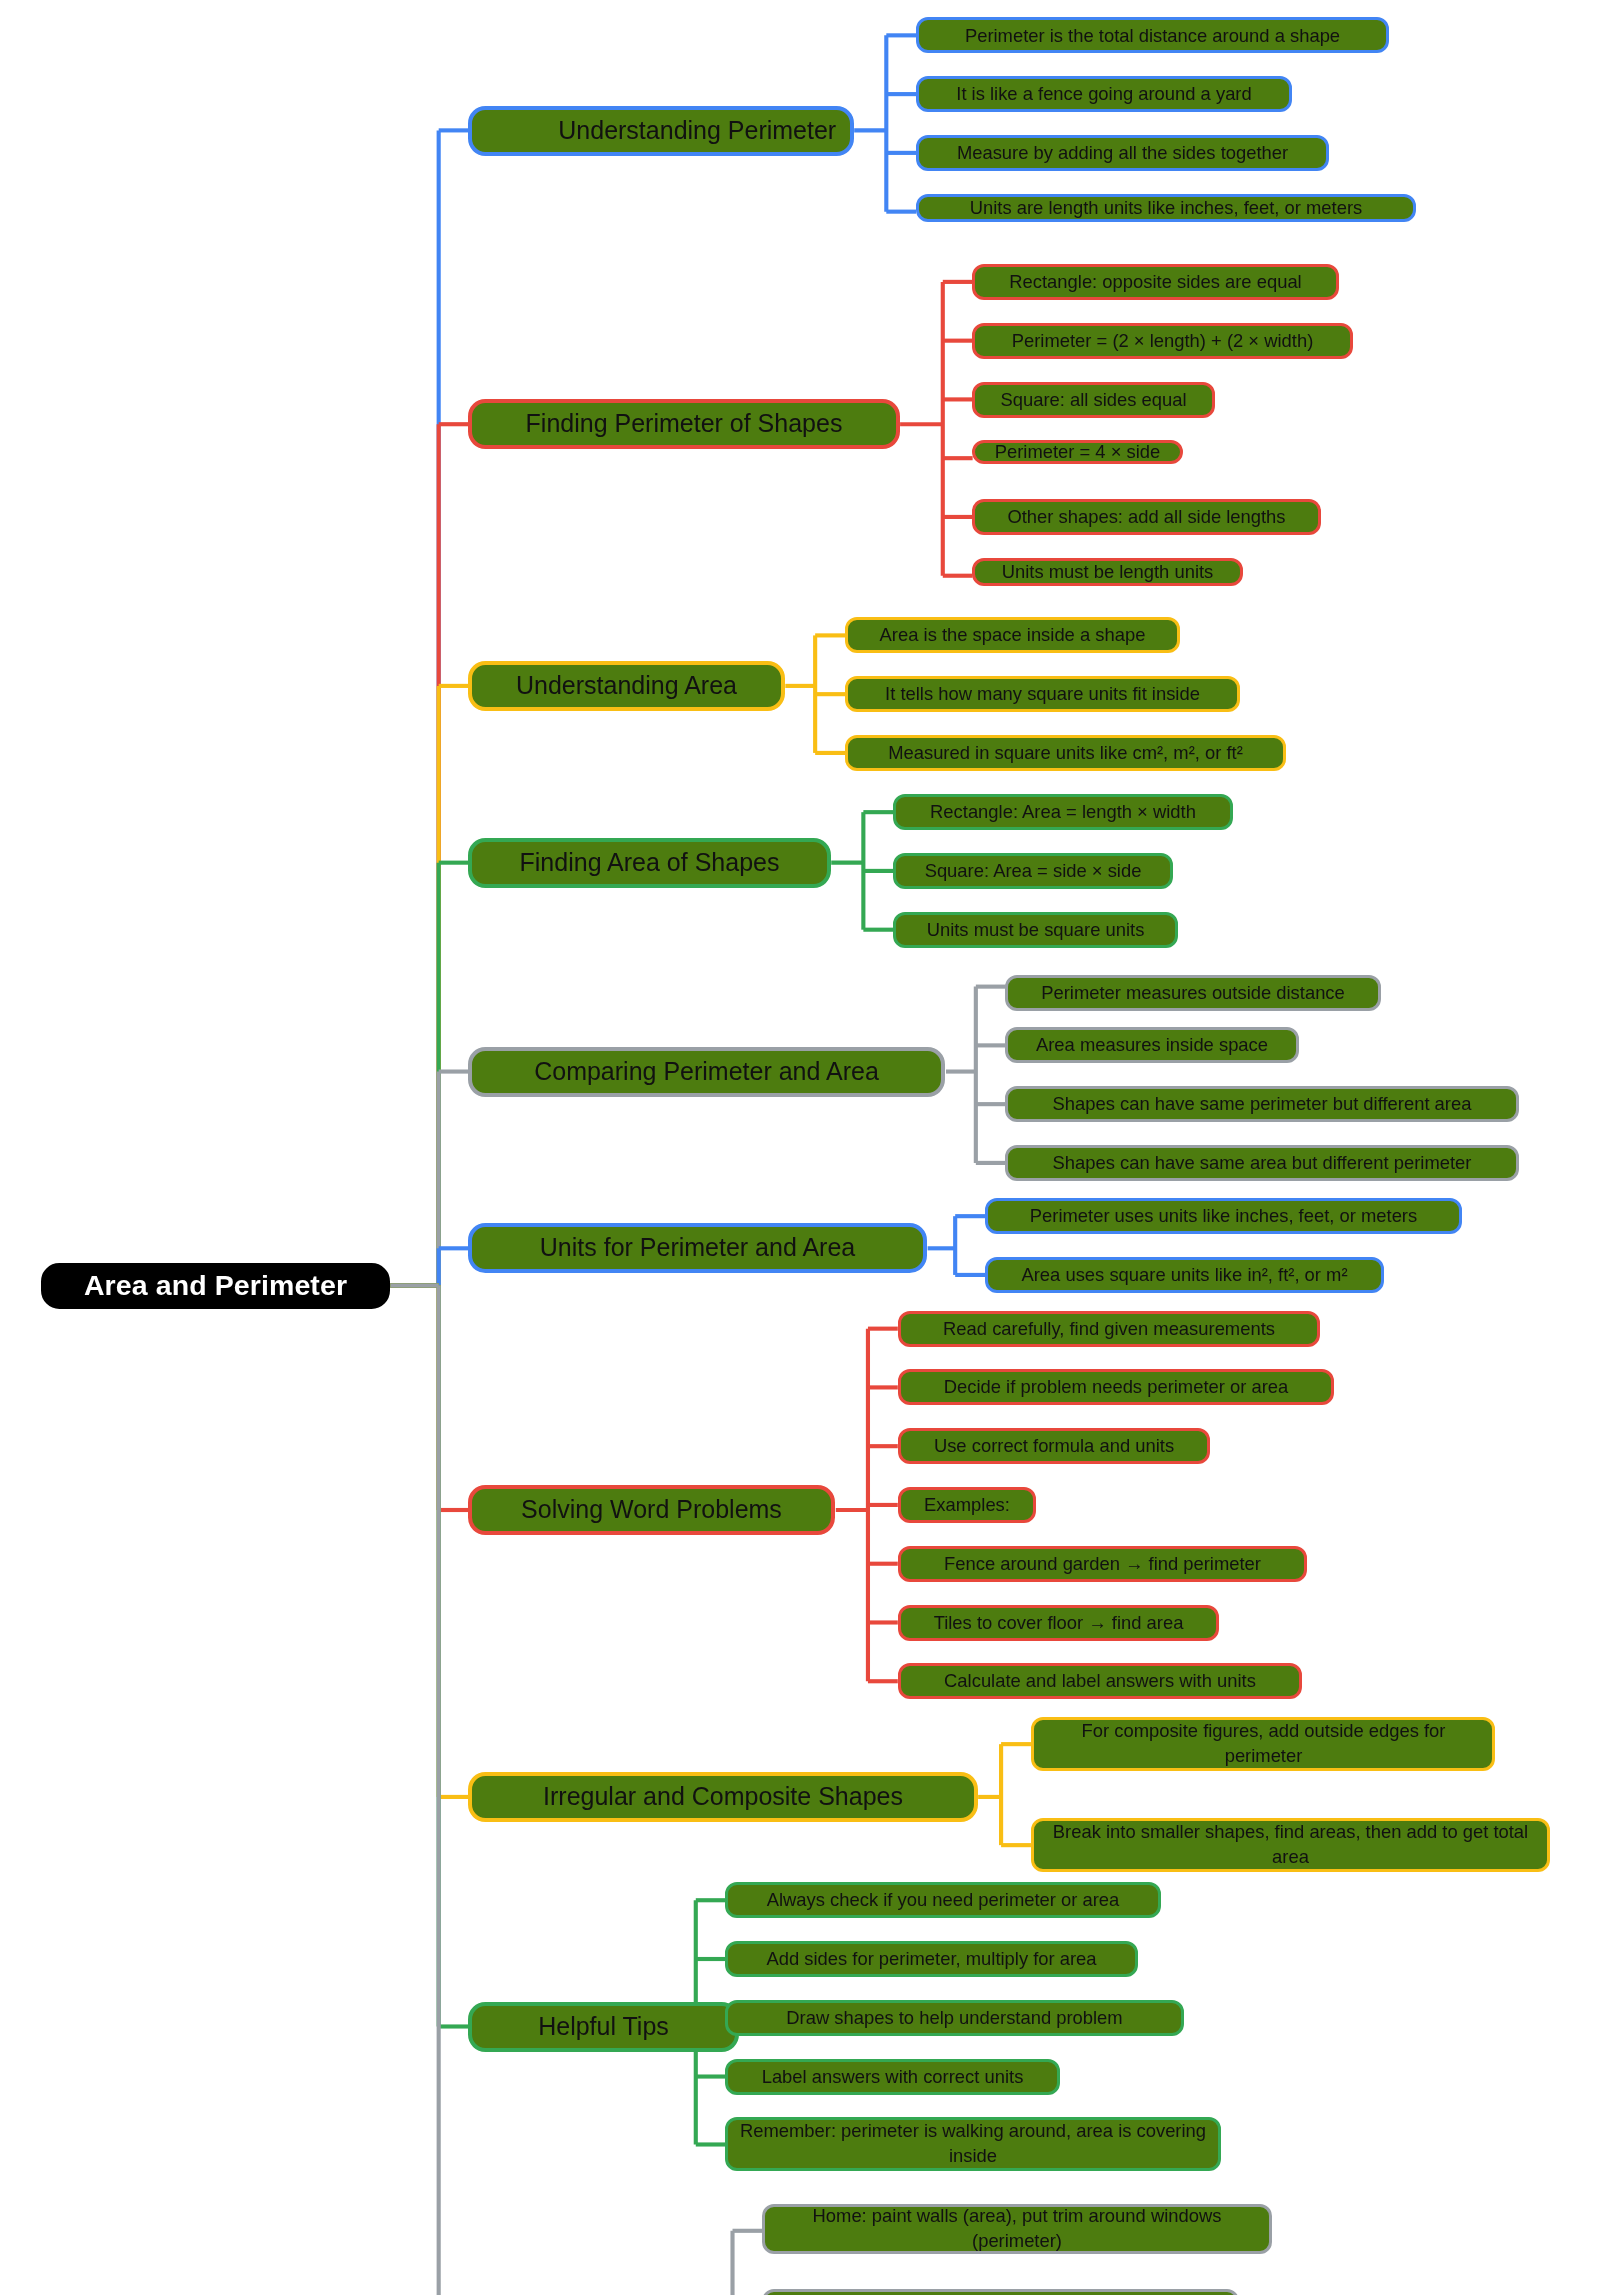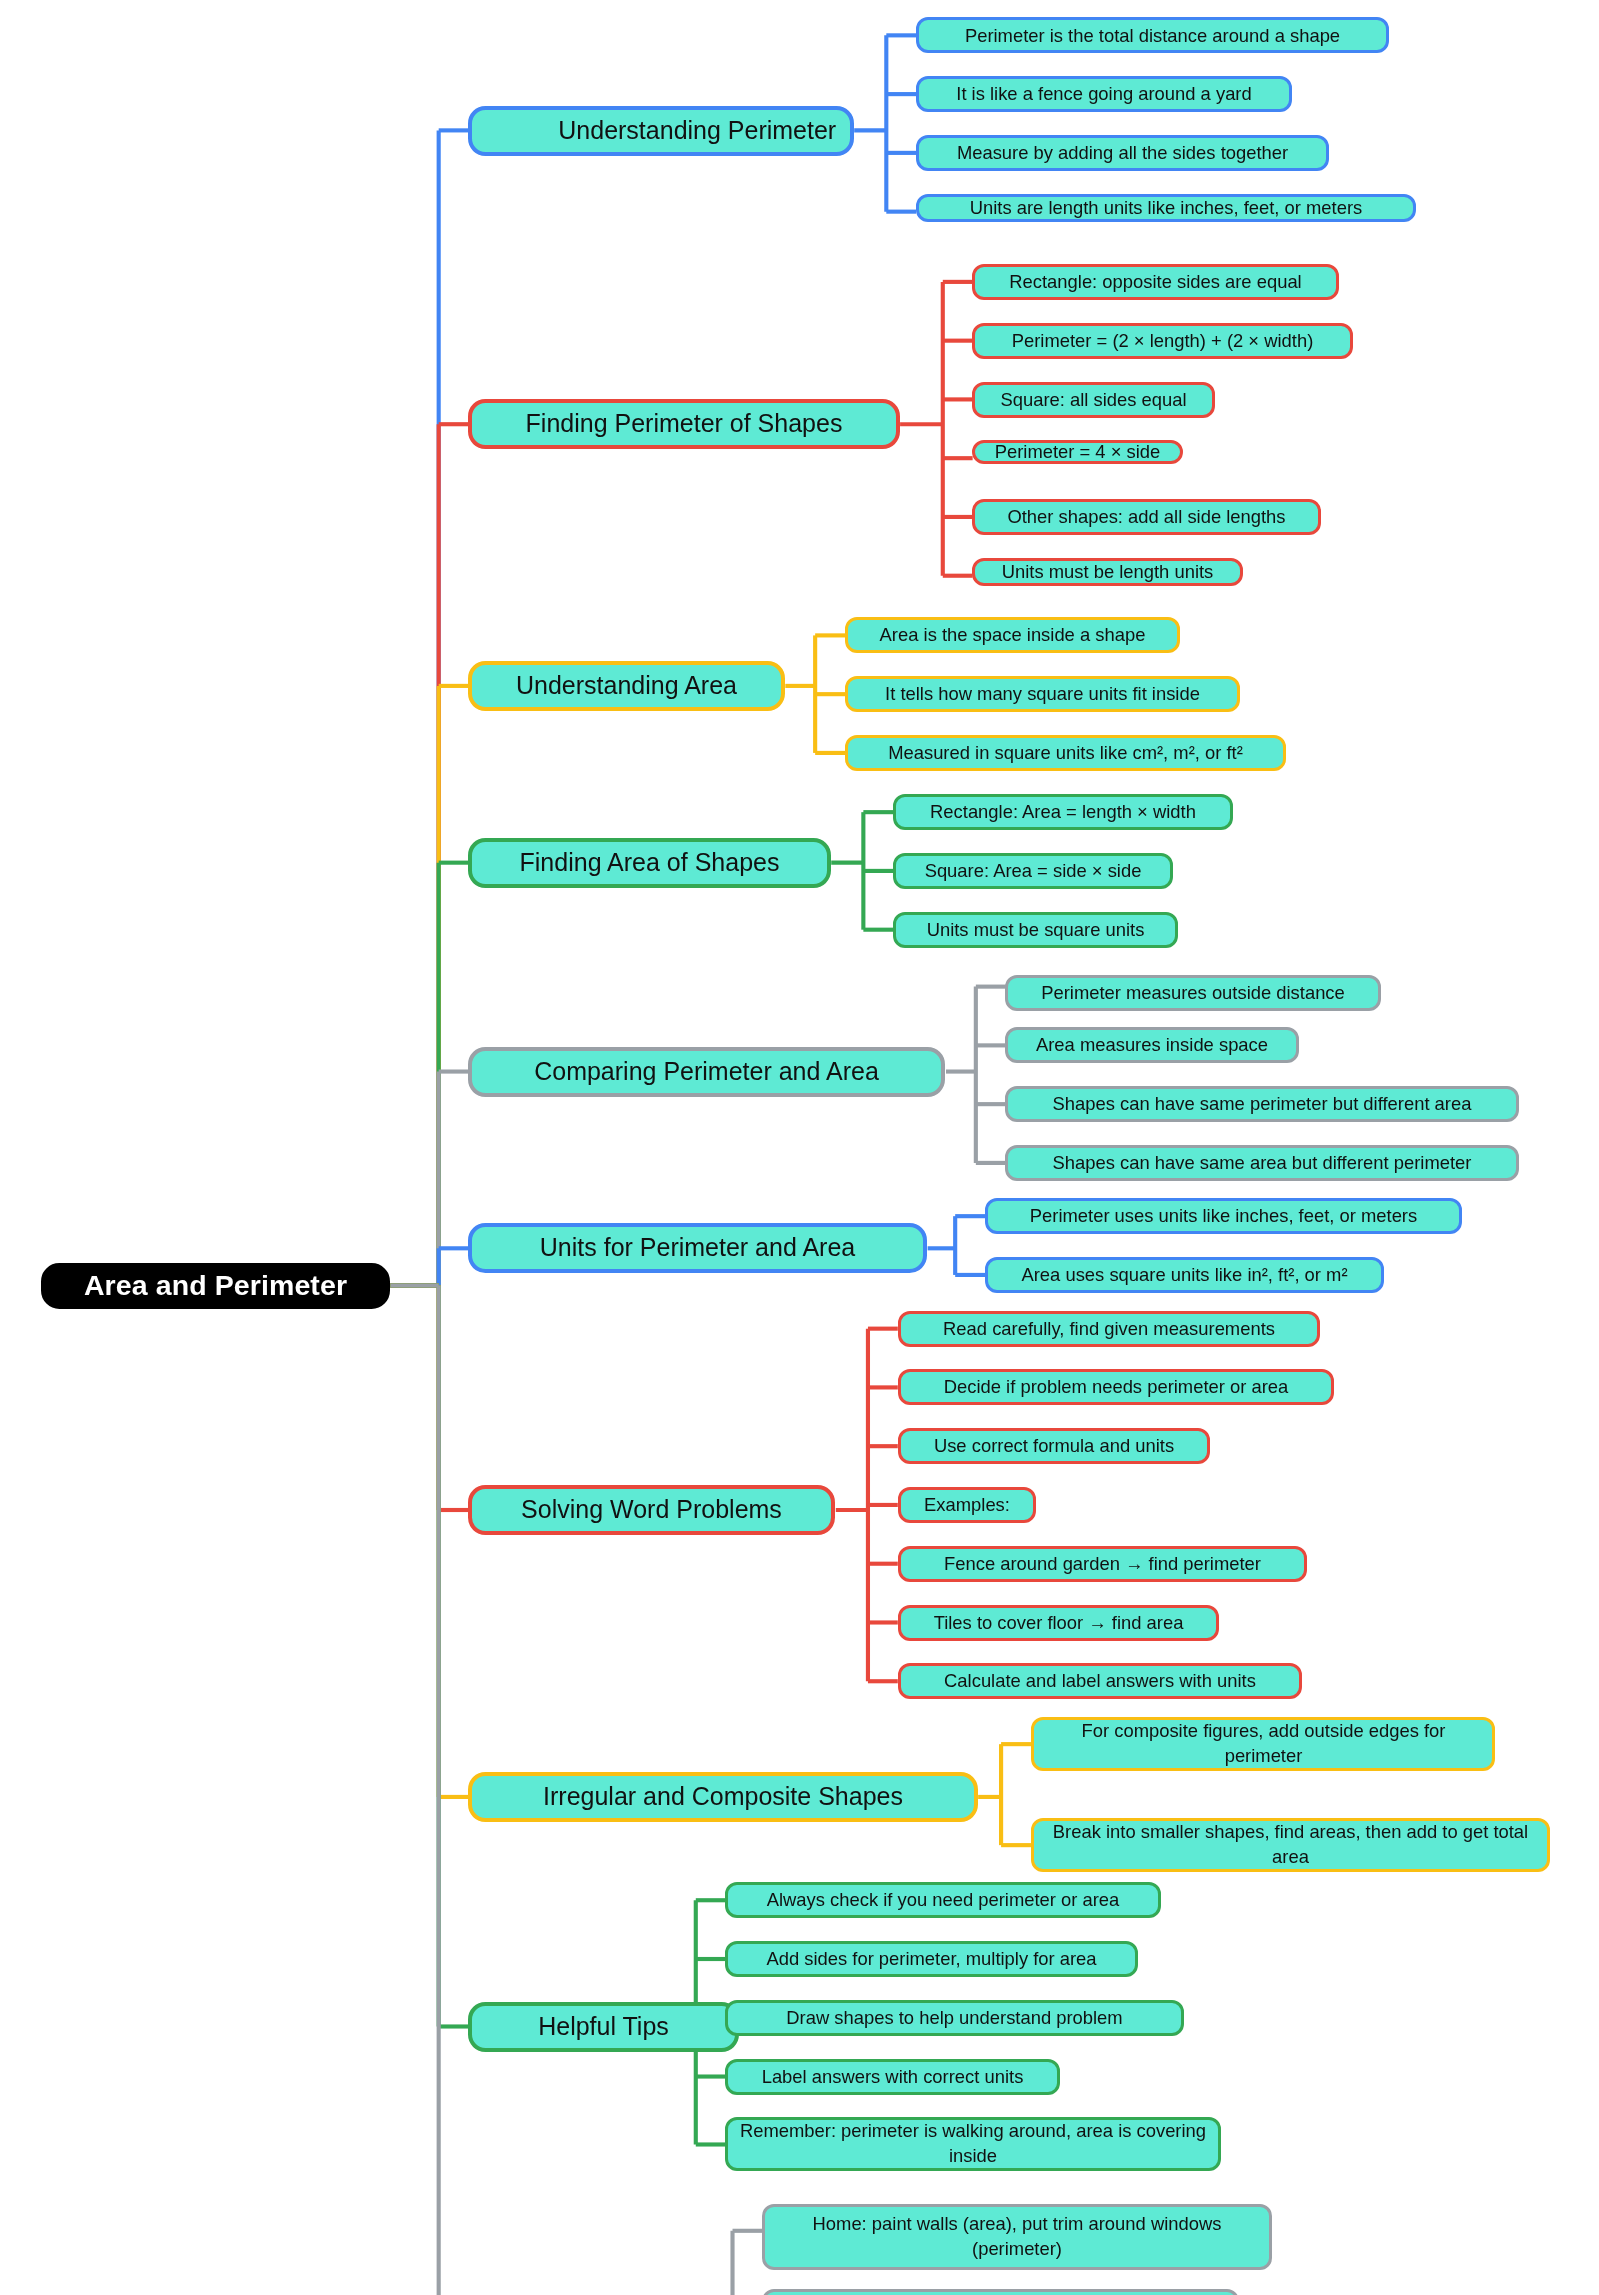--- a/index.html
+++ b/index.html
@@ -22,21 +22,21 @@
     height:2599px;
     pointer-events:none;
   }
   .node{
     position:absolute;
     box-sizing:border-box;
     display:flex;
     align-items:center;
     justify-content:center;
     text-align:center;
-    background:#5eead4;
+    background:#4d7c0f;
     border-style:solid;
     border-width:4.1px;
     border-radius:15.6px;
     color:#111111;
     line-height:1.18;
     padding:2.8px 12px;
   }
   
   .root{
     background:#000000;
@@ -298,20 +298,20 @@
       </div>
       <div class="node leaf c-green" style="left: 725px; top: 2000px; width: 459px; height: 36px;">
         <span>Draw shapes to help understand problem</span>
       </div>
       <div class="node leaf c-green" style="left: 725px; top: 2059px; width: 335px; height: 36px;">
         <span>Label answers with correct units</span>
       </div>
       <div class="node leaf c-green two-line" style="left: 725px; top: 2117px; width: 496px; height: 54px;">
         <span>Remember: perimeter is walking around, area is covering inside</span>
       </div>
-      <div class="node leaf c-grey two-line" style="left: 762px; top: 2204px; width: 510px; height: 66px;">
+      <div class="node leaf c-grey two-line" style="left: 762px; top: 2204px; width: 510px; height: 50px;">
         <span>Home: paint walls (area), put trim around windows (perimeter)</span>
       </div>
       <div class="node leaf c-grey two-line" style="left: 762px; top: 2289px; width: 477px; height: 54px;"></div>
     </div>
 
 </div>
 
 
 </body></html>

